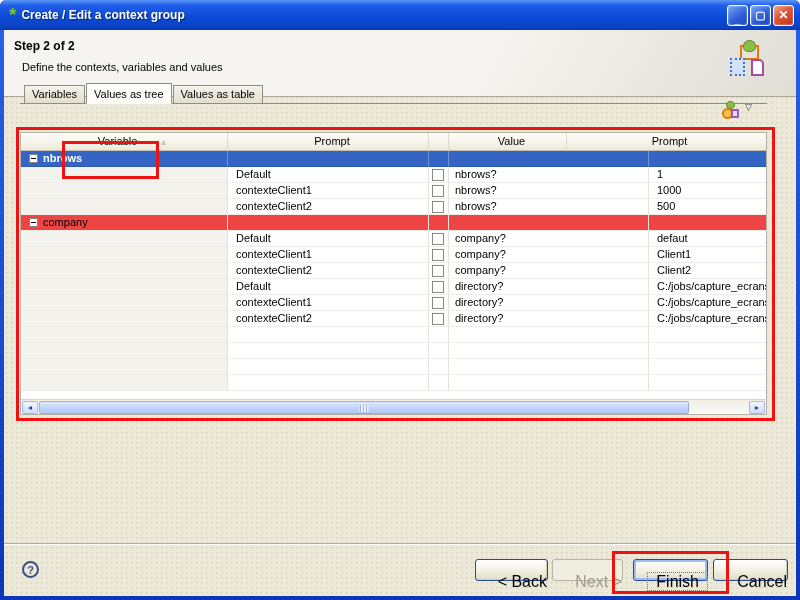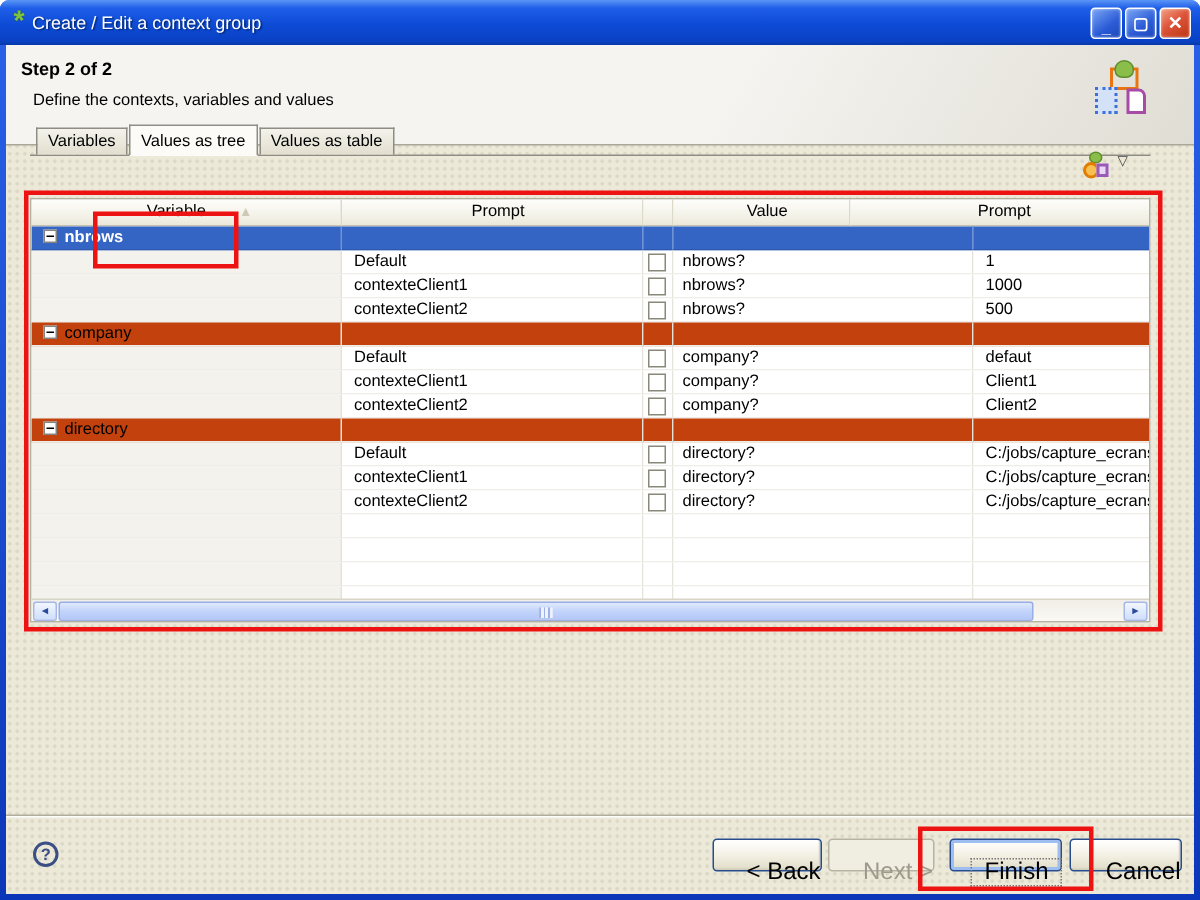--- a/index.html
+++ b/index.html
@@ -8,21 +8,21 @@
 
   
   .frame { position:absolute; inset:0; width:800px; height:600px;
     background:linear-gradient(180deg,#2a62e8,#0c36b8);
     border-radius:6px 6px 0 0; }
   .titlebar { position:absolute; left:0; top:0; width:100%; height:30px;
     background:linear-gradient(180deg,#5a96f6 0%,#1f5ee8 18%,#0d4bd6 55%,#0a41c4 92%,#0838a8 100%);
     border-radius:6px 6px 0 0; display:flex; align-items:center; padding:0 6px; }
   .title-icon { color:#7ec242; font-size:19px; font-weight:bold; line-height:14px;
     margin:0 5px 0 3px; text-shadow:0 0 1px #2c5a10; }
-  .title-text { color:#fff; font-size:12px; font-weight:normal; flex:1;
+  .title-text { color:#fff; font-size:12px; font-weight:bold; flex:1;
     text-shadow:1px 1px 1px #00256e; }
   .win-btns { display:flex; gap:2px; }
   .win-btn { width:21px; height:21px; border:1px solid #fff; border-radius:3px;
     display:flex; align-items:center; justify-content:center;
     color:#fff; font-size:11px; font-weight:bold;
     background:linear-gradient(145deg,#7aa5f4,#2b5bd6 60%,#1d47b8);
     box-shadow:inset 0 0 2px rgba(255,255,255,.6); }
   .win-btn.min span { margin-top:8px; }
   .win-btn.close { background:linear-gradient(145deg,#f2a083,#dd553a 45%,#bd3413);
     font-size:12px; }
@@ -78,21 +78,21 @@
     border-right:1px solid #ddd9c8; border-bottom:1px solid #c6c2b2;
     padding:2px 0 0 8px; white-space:nowrap; overflow:hidden;text-align:center; }
   .hcell.first { padding-left:18px; }
   .sort-arrow { color:#cdc9b6; font-size:9px; margin-left:22px; }
   .row { height:16px; }
   .cell { border-right:1px solid #e4e3db; border-bottom:1px solid #eeede7;
     padding:1px 0 0 8px; white-space:nowrap; overflow:hidden; background:#fff; }
   .cell.c1 { background:#f3f2ec; padding-left:8px; }
   .c1 { width:207px; } .c2 { width:201px; } .c3 { width:20px; padding-left:3px; }
   .c4 { width:200px; padding-left:6px; } .c5 { width:118px; }
-  .row.group .cell { background:#c2410c; }
+  .row.group .cell { background:#ef4444; }
   .row.sel .cell { background:#3465c4; color:#fff;
     border-right-color:#6f92d6; border-bottom-color:#2c58ae;font-weight:bold; }
   .expander { display:inline-block; width:9px; height:9px; border:1px solid #848381;
     background:#fff; position:relative; vertical-align:-1px; margin-right:5px; }
   .expander::after { content:""; position:absolute; left:1px; top:3px;
     width:5px; height:1px; background:#000; }
   .checkbox { display:inline-block; width:12px; height:12px; margin-top:1px;
     border:1px solid #89897b; background:#fff; }
 
   
@@ -242,27 +242,20 @@
             <div class="cell c4">company?</div>
             <div class="cell c5">Client1</div>
           </div>
           <div class="row">
             <div class="cell c1"></div>
             <div class="cell c2">contexteClient2</div>
             <div class="cell c3"><span class="checkbox"></span></div>
             <div class="cell c4">company?</div>
             <div class="cell c5">Client2</div>
           </div>
-          <div class="row group">
-            <div class="cell c1"><span class="expander"></span>directory</div>
-            <div class="cell c2"></div>
-            <div class="cell c3"></div>
-            <div class="cell c4"></div>
-            <div class="cell c5"></div>
-          </div>
           <div class="row">
             <div class="cell c1"></div>
             <div class="cell c2">Default</div>
             <div class="cell c3"><span class="checkbox"></span></div>
             <div class="cell c4">directory?</div>
             <div class="cell c5">C:/jobs/capture_ecrans_</div>
           </div>
           <div class="row">
             <div class="cell c1"></div>
             <div class="cell c2">contexteClient1</div>

